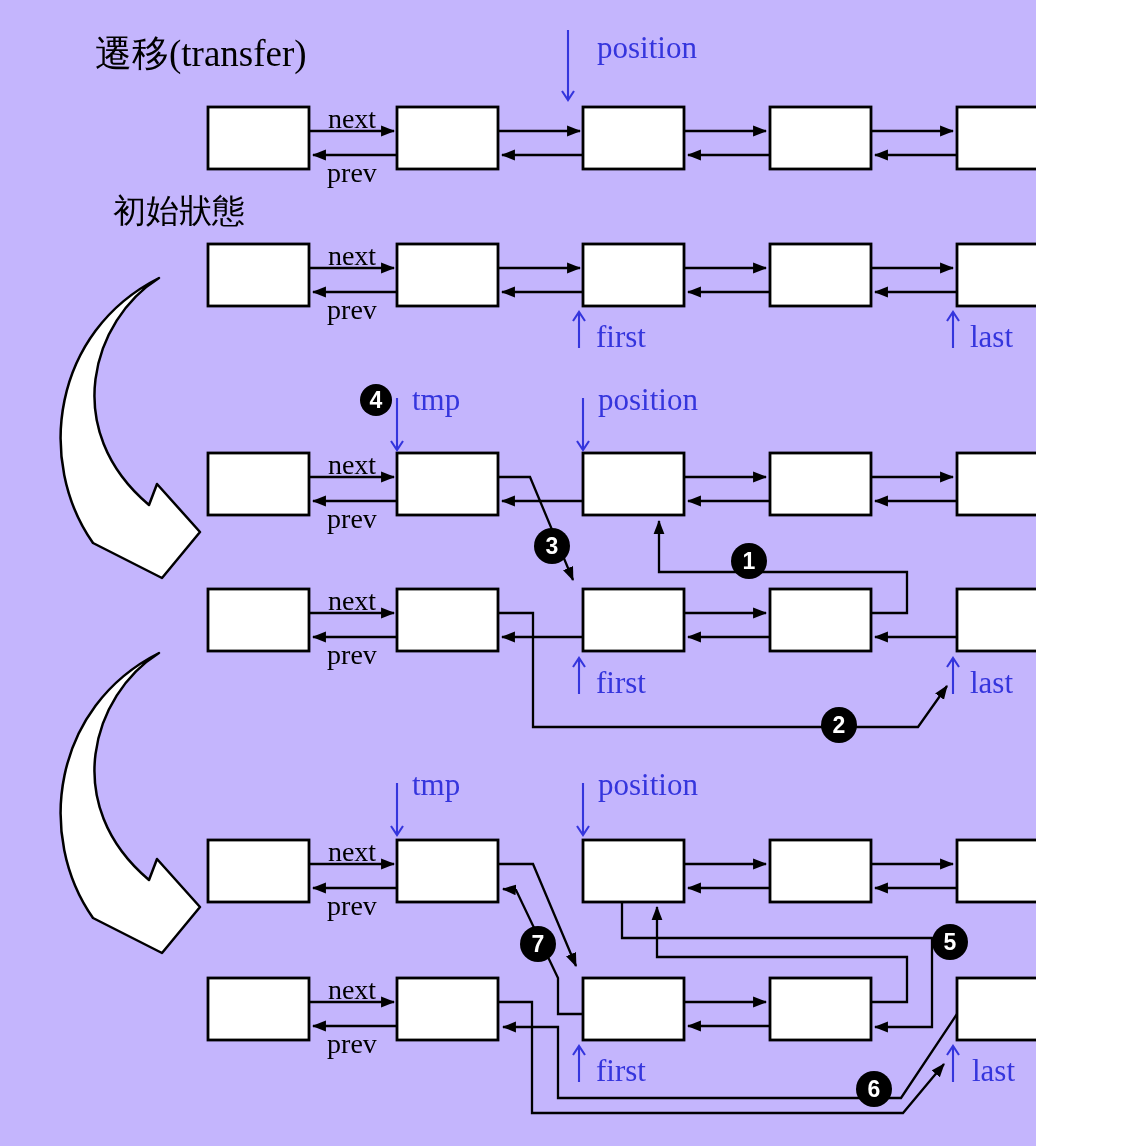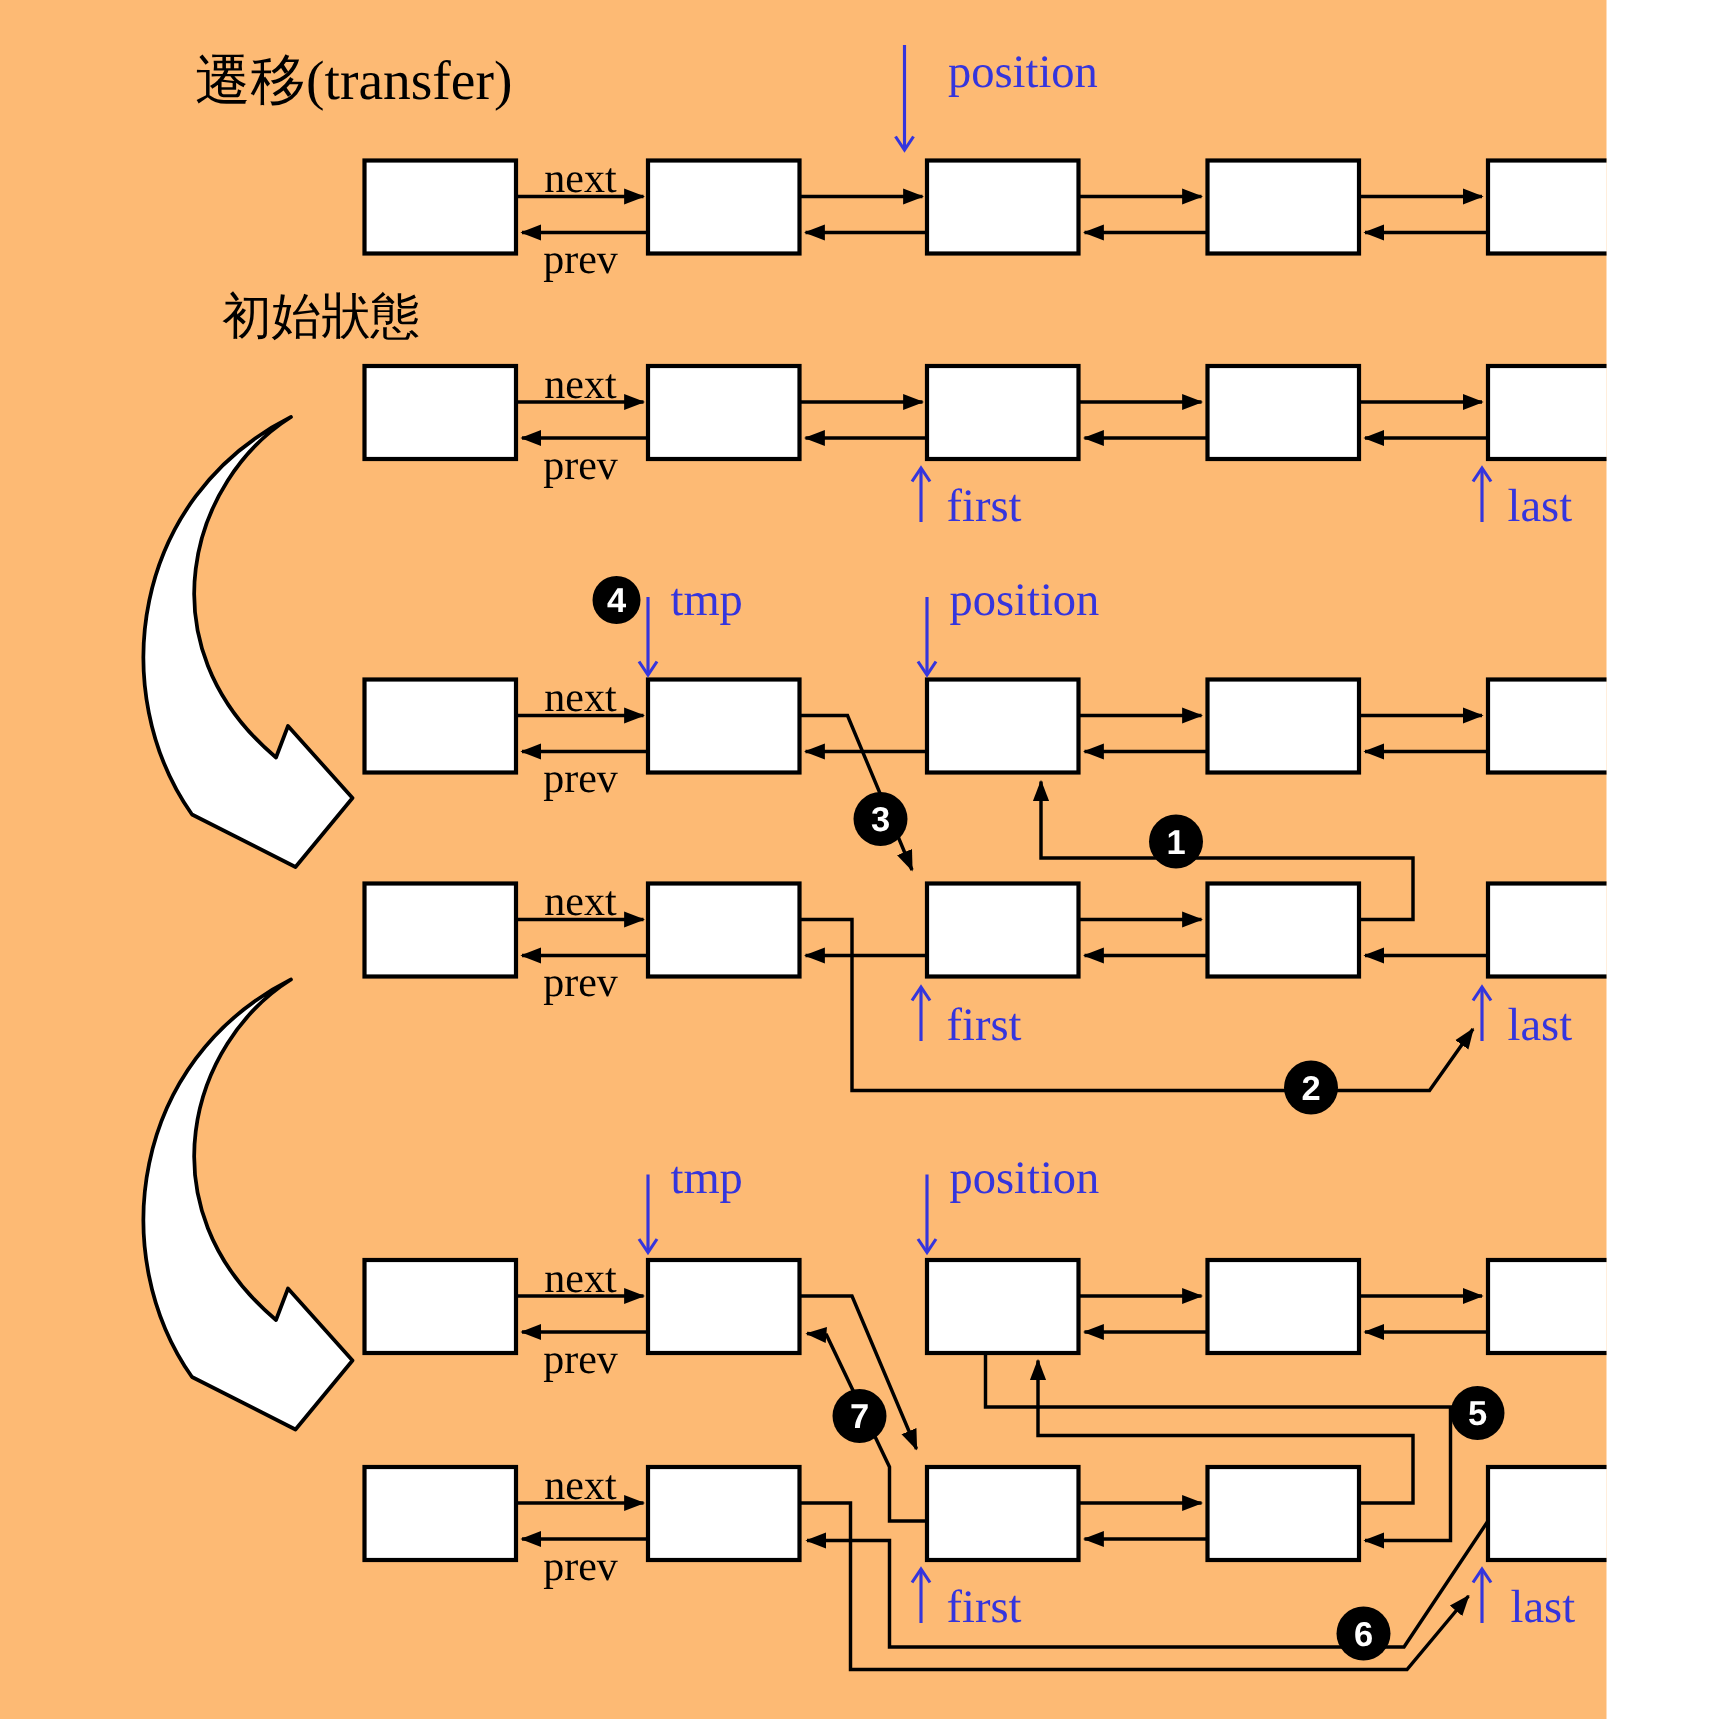--- a/index.html
+++ b/index.html
@@ -1,17 +1,17 @@
 <!DOCTYPE html>
 <html style="--blue: #3535dd;"><head>
 <meta charset="utf-8">
 <style>
   html,body{margin:0;padding:0;background:#ffffff;}
-  .page{position:relative;width:1036px;height:1146px;background:#fdba74;overflow:hidden;
-        font-family:"Liberation Serif", serif;padding-left:35px;}
+  .page{position:relative;width:1036px;height:1146px;background:#c4b5fd;overflow:hidden;
+        font-family:"Liberation Serif", serif;}
   svg{display:block}
   .box{fill:#ffffff;stroke:#000000;stroke-width:2.8;}
   .ln{stroke:#000000;stroke-width:2.3;fill:none;}
   .bl{stroke:var(--blue,#3535dd);stroke-width:2.1;fill:none;}
   .bigarrow{fill:#ffffff;stroke:#000000;stroke-width:2.5;stroke-linejoin:round;}
   .badge{fill:#000000;}
   .badge-num{fill:#ffffff;font-family:"Liberation Sans",sans-serif;font-weight:bold;
              font-size:23px;text-anchor:middle;}
   .lbl{fill:#000000;font-size:28px;text-anchor:middle;font-family:"Liberation Serif",serif;}
   .bluelbl{fill:var(--blue,#3535dd);font-size:31px;font-family:"Liberation Serif",serif;}

